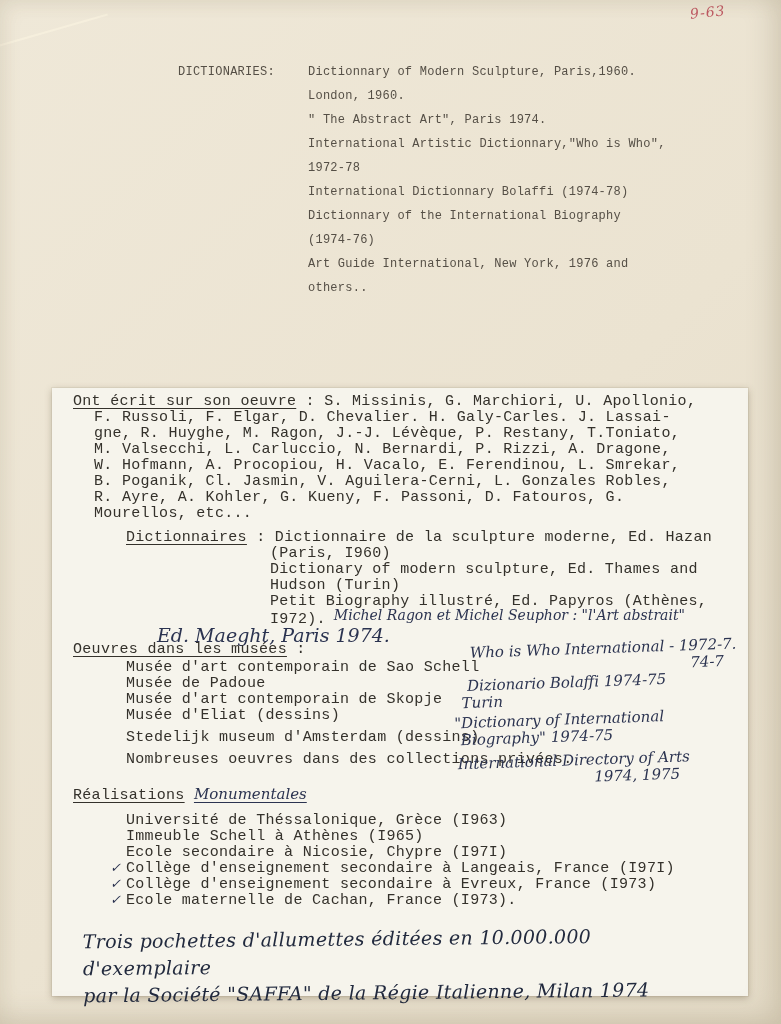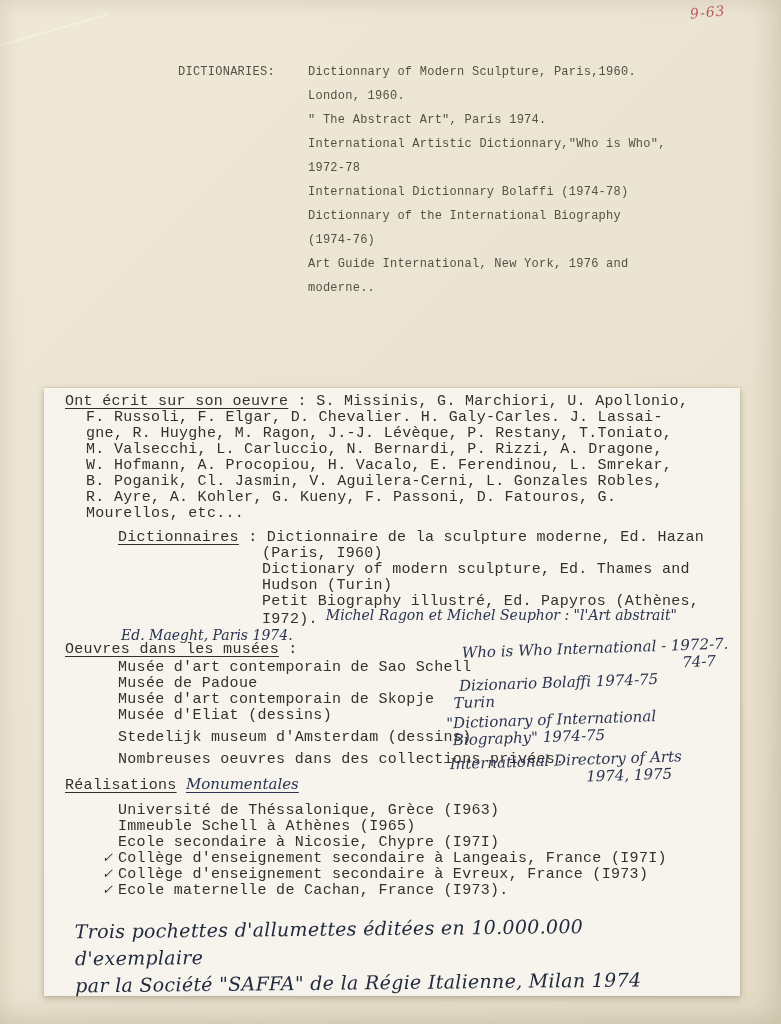--- a/index.html
+++ b/index.html
@@ -31,55 +31,55 @@
   .top-block {
     position:absolute; left:178px; top:60px;
     font-size:12px; line-height:24px; letter-spacing:0.25px;
     color:#554f46;
   }
   .t-line { white-space:pre; }
   .top-label { display:inline-block; width:130px; }
   .top-cont { padding-left:130px; }
 
   .note {
-    position:absolute; left:44px; top:388px; width:696px; height:608px;
+    position:absolute; left:52px; top:388px; width:696px; height:608px;
     background:#f6f4ec;
     box-shadow:0 2px 7px rgba(90,75,50,0.35), 0 0 0 1px rgba(120,105,75,0.08);
     padding:6px 24px 0 21px;
     font-size:15px; line-height:16px; letter-spacing:0.3px;
     color:#34312b;
   }
   .u { text-decoration:underline; text-underline-offset:3px; text-decoration-thickness:1.2px; }
   .ind1 { padding-left:21px; }
   .ind2 { padding-left:53px; }
   .ind3 { padding-left:197px; }
 
   .sec-dict { margin-top:8px; }
   .inline-hand { font-size:14px; position:relative; top:-3px; margin-left:8px; letter-spacing:0; }
-  .maeght { font-size:14px; height:14px; line-height:14px; margin-left:56px; letter-spacing:0; }
+  .maeght { font-size:19px; height:14px; line-height:14px; margin-left:84px; letter-spacing:0; }
 
   .sec-musees .item-first { margin-top:2px; }
   .sec-musees .sted { margin-top:6px; }
   .sec-musees .musees-footer { margin-top:6px; }
 
   .hand-col {
     position:absolute; left:402px; top:252px; width:310px;
     font-size:15px; line-height:16.5px; letter-spacing:0;
     transform:rotate(-2deg);
   }
   .hl0 { margin-left:18px; }
   .hl1 { margin-left:238px; }
   .hl2 { margin-left:14px; }
   .hl3 { margin-left:8px; }
   .hl4 { margin-left:0; margin-top:4px; }
   .hl5 { margin-left:6px; }
   .hl6 { margin-left:2px; margin-top:8px; }
   .hl7 { margin-left:138px; }
 
-  .sec-real { margin-top:8px; }
+  .sec-real { margin-top:18px; }
   .sec-real .real-items { margin-top:9px; }
   .real { padding-left:37px; }
   .check { display:inline-block; width:16px; font-size:13px; font-style:italic; color:#2b3350; }
   .hand-heading { font-size:15px; letter-spacing:0; }
 
   .hand-bottom {
     margin-top:16px; margin-left:10px;
     font-size:19px; line-height:27px; color:#222a3e;
     transform:rotate(-0.6deg);
   }
@@ -94,21 +94,21 @@
   <div class="top-block">
     <div class="t-line"><span class="top-label">DICTIONARIES:</span><span>Dictionnary of Modern Sculpture, Paris,1960.</span></div>
     <div class="t-line top-cont">London, 1960.</div>
     <div class="t-line top-cont">" The Abstract Art", Paris 1974.</div>
     <div class="t-line top-cont">International Artistic Dictionnary,"Who is Who",</div>
     <div class="t-line top-cont">1972-78</div>
     <div class="t-line top-cont">International Dictionnary Bolaffi (1974-78)</div>
     <div class="t-line top-cont">Dictionnary of the International Biography</div>
     <div class="t-line top-cont">(1974-76)</div>
     <div class="t-line top-cont">Art Guide International, New York, 1976 and</div>
-    <div class="t-line top-cont">moderne..</div>
+    <div class="t-line top-cont">others..</div>
   </div>
 
   <div class="note">
 
     <section class="sec-ont">
       <div class="t-line"><span class="u">Ont écrit sur son oeuvre</span><span> : </span><span>S. Missinis, G. Marchiori, U. Apollonio,</span></div>
       <div class="t-line ind1">F. Russoli, F. Elgar, D. Chevalier. H. Galy-Carles. J. Lassai-</div>
       <div class="t-line ind1">gne, R. Huyghe, M. Ragon, J.-J. Lévèque, P. Restany, T.Toniato,</div>
       <div class="t-line ind1">M. Valsecchi, L. Carluccio, N. Bernardi, P. Rizzi, A. Dragone,</div>
       <div class="t-line ind1">W. Hofmann, A. Procopiou, H. Vacalo, E. Ferendinou, L. Smrekar,</div>

